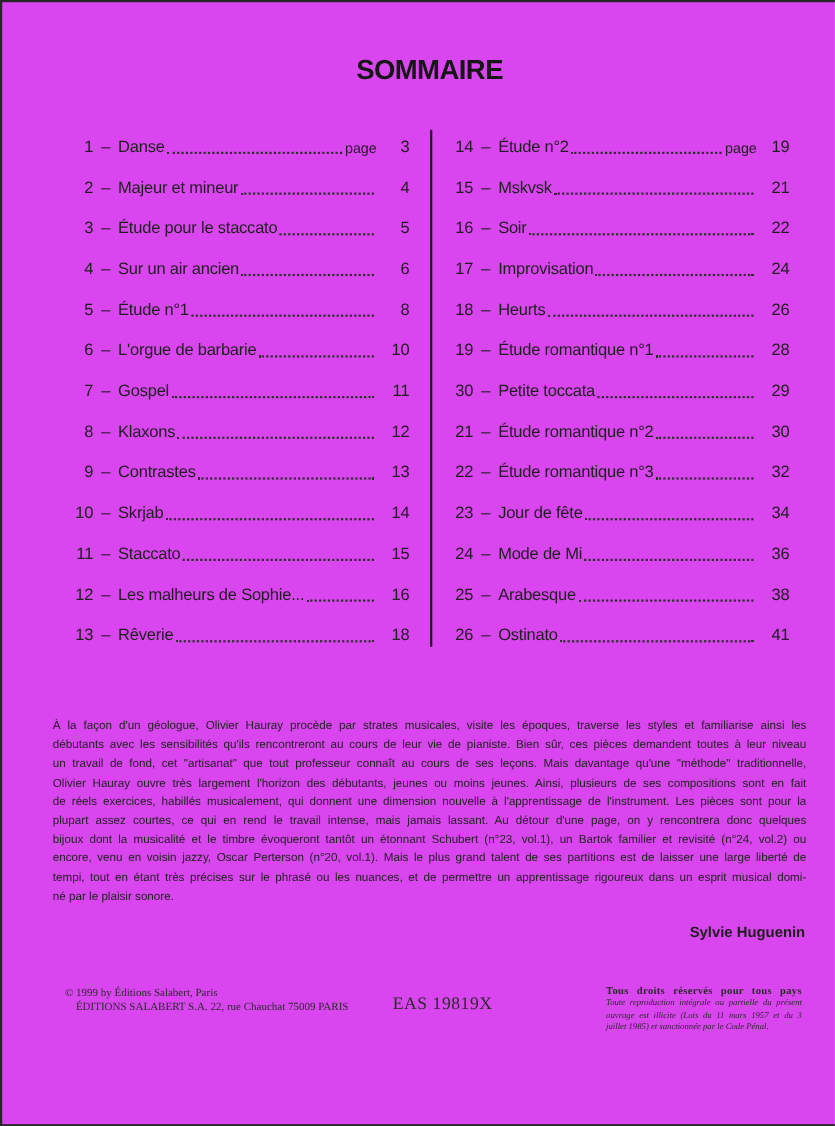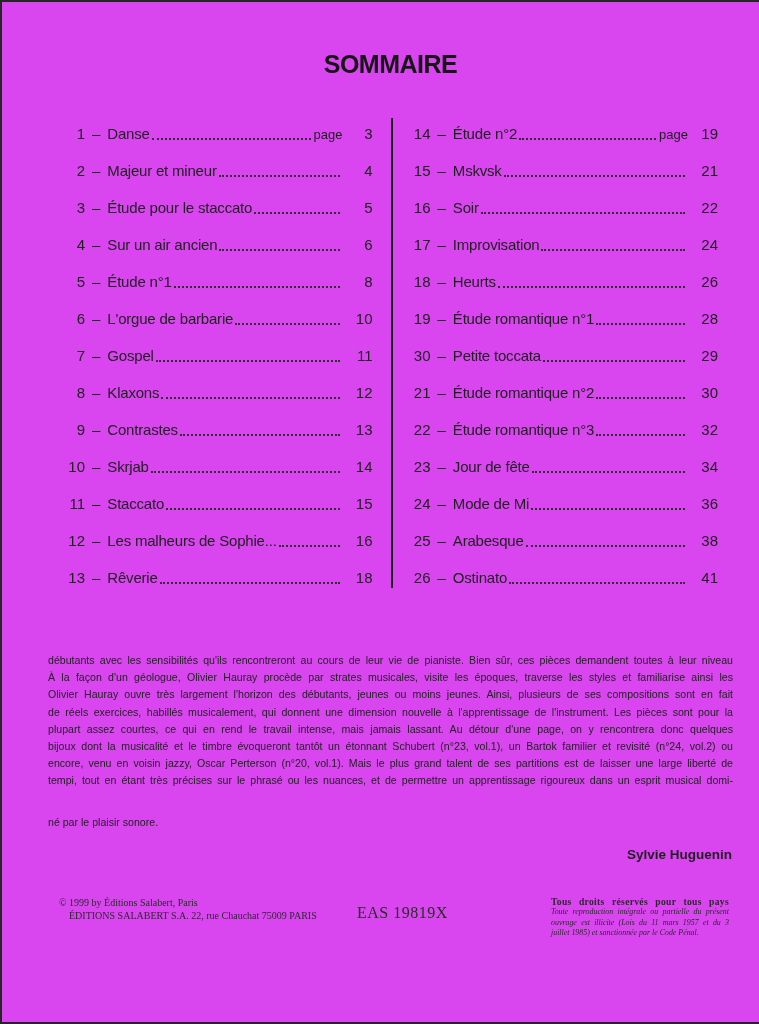--- a/index.html
+++ b/index.html
@@ -23,21 +23,21 @@
   .toc-row .sep{margin:0 7px;flex:0 0 auto;}
   .toc-row .ttl{flex:0 0 auto;letter-spacing:-0.2px;}
   .toc-row .dots{flex:1 1 auto;border-bottom:2px dotted #2e2e2e;height:0;position:relative;top:5px;margin:0 3px 0 2px;}
   .toc-row .pagelbl{font-size:13px;flex:0 0 auto;position:relative;top:1px;}
   .toc-row .pg{width:30px;text-align:right;flex:0 0 auto;}
   .description{margin:56px 35px 0 35px;color:#222;}
   .para-line{
     font-size:10.6px;line-height:17.2px;letter-spacing:0;word-spacing:-1.8px;
     text-align:justify;text-align-last:justify;
   }
-  .para-line.last{text-align:left;text-align-last:left;word-spacing:normal;margin-top:24px;}
+  .para-line.last{text-align:left;text-align-last:left;word-spacing:normal;}
   .signature{margin:16px 36px 0 0;text-align:right;font-weight:bold;font-size:13.5px;}
   .footer-left{
     position:absolute;left:57px;top:895px;
     font-family:"Liberation Serif",serif;font-size:10px;line-height:12.5px;color:#2a2a2a;
   }
   .footer-left .fl-line.i1{font-style:italic;padding-left:8px;}
   .footer-left .fl-line.i2{padding-left:10px;}
   .footer-center{
     position:absolute;left:355px;top:902px;
     font-family:"Liberation Serif",serif;font-size:16px;color:#2a2a2a;letter-spacing:0.5px;text-align:right;
@@ -245,22 +245,23 @@
           <span class="num">26</span>
           <span class="sep">–</span>
           <span class="ttl">Ostinato</span>
           <span class="dots"></span>
           <span class="pg">41</span>
         </div>
       </div>
   </div>
 
   <div class="description">
+      <div class="para-line">À la façon d'un géologue, Olivier Hauray procède par strates musicales, visite les époques, traverse les styles et familiarise ainsi les</div>
       <div class="para-line">débutants avec les sensibilités qu'ils rencontreront au cours de leur vie de pianiste. Bien sûr, ces pièces demandent toutes à leur niveau</div>
-      <div class="para-line">À la façon d'un géologue, Olivier Hauray procède par strates musicales, visite les époques, traverse les styles et familiarise ainsi les</div>
+      <div class="para-line">un travail de fond, cet "artisanat" que tout professeur connaît au cours de ses leçons. Mais davantage qu'une "méthode" traditionnelle,</div>
       <div class="para-line">Olivier Hauray ouvre très largement l'horizon des débutants, jeunes ou moins jeunes. Ainsi, plusieurs de ses compositions sont en fait</div>
       <div class="para-line">de réels exercices, habillés musicalement, qui donnent une dimension nouvelle à l'apprentissage de l'instrument. Les pièces sont pour la</div>
       <div class="para-line">plupart assez courtes, ce qui en rend le travail intense, mais jamais lassant. Au détour d'une page, on y rencontrera donc quelques</div>
       <div class="para-line">bijoux dont la musicalité et le timbre évoqueront tantôt un étonnant Schubert (n°23, vol.1), un Bartok familier et revisité (n°24, vol.2) ou</div>
       <div class="para-line">encore, venu en voisin jazzy, Oscar Perterson (n°20, vol.1). Mais le plus grand talent de ses partitions est de laisser une large liberté de</div>
       <div class="para-line">tempi, tout en étant très précises sur le phrasé ou les nuances, et de permettre un apprentissage rigoureux dans un esprit musical domi-</div>
       <div class="para-line last">né par le plaisir sonore.</div>
     </div>
 
   <div class="signature">Sylvie Huguenin</div>

